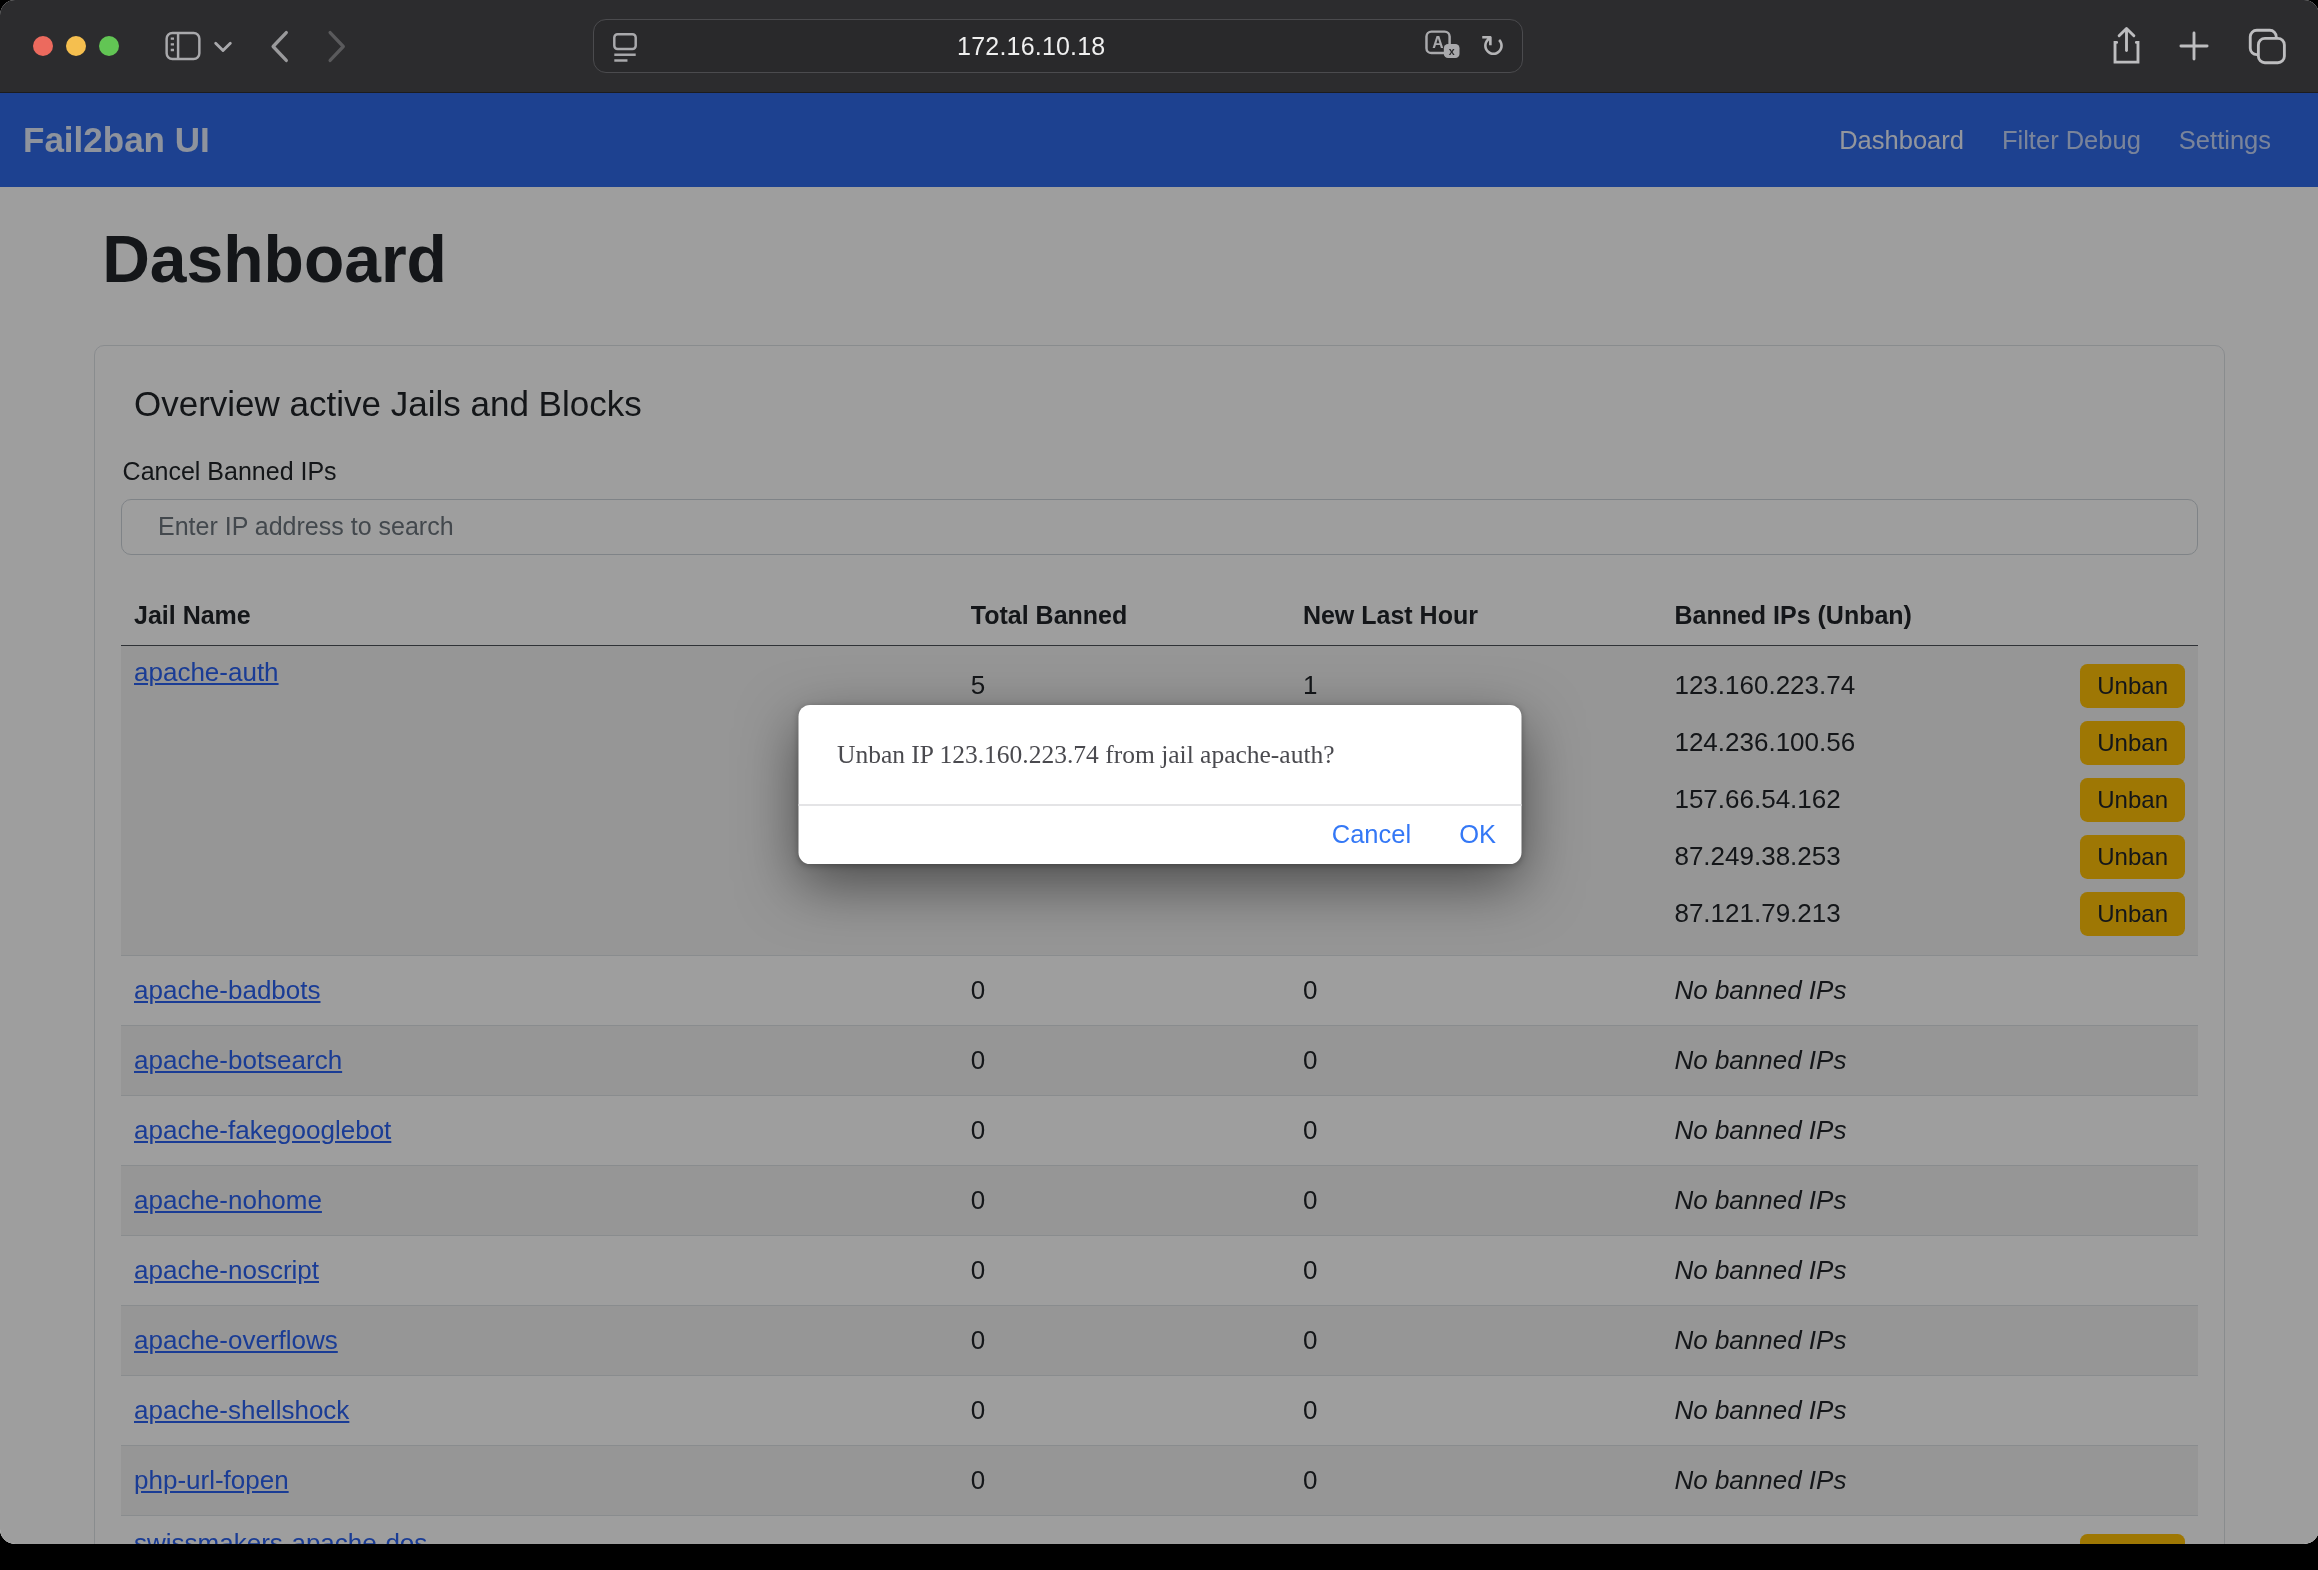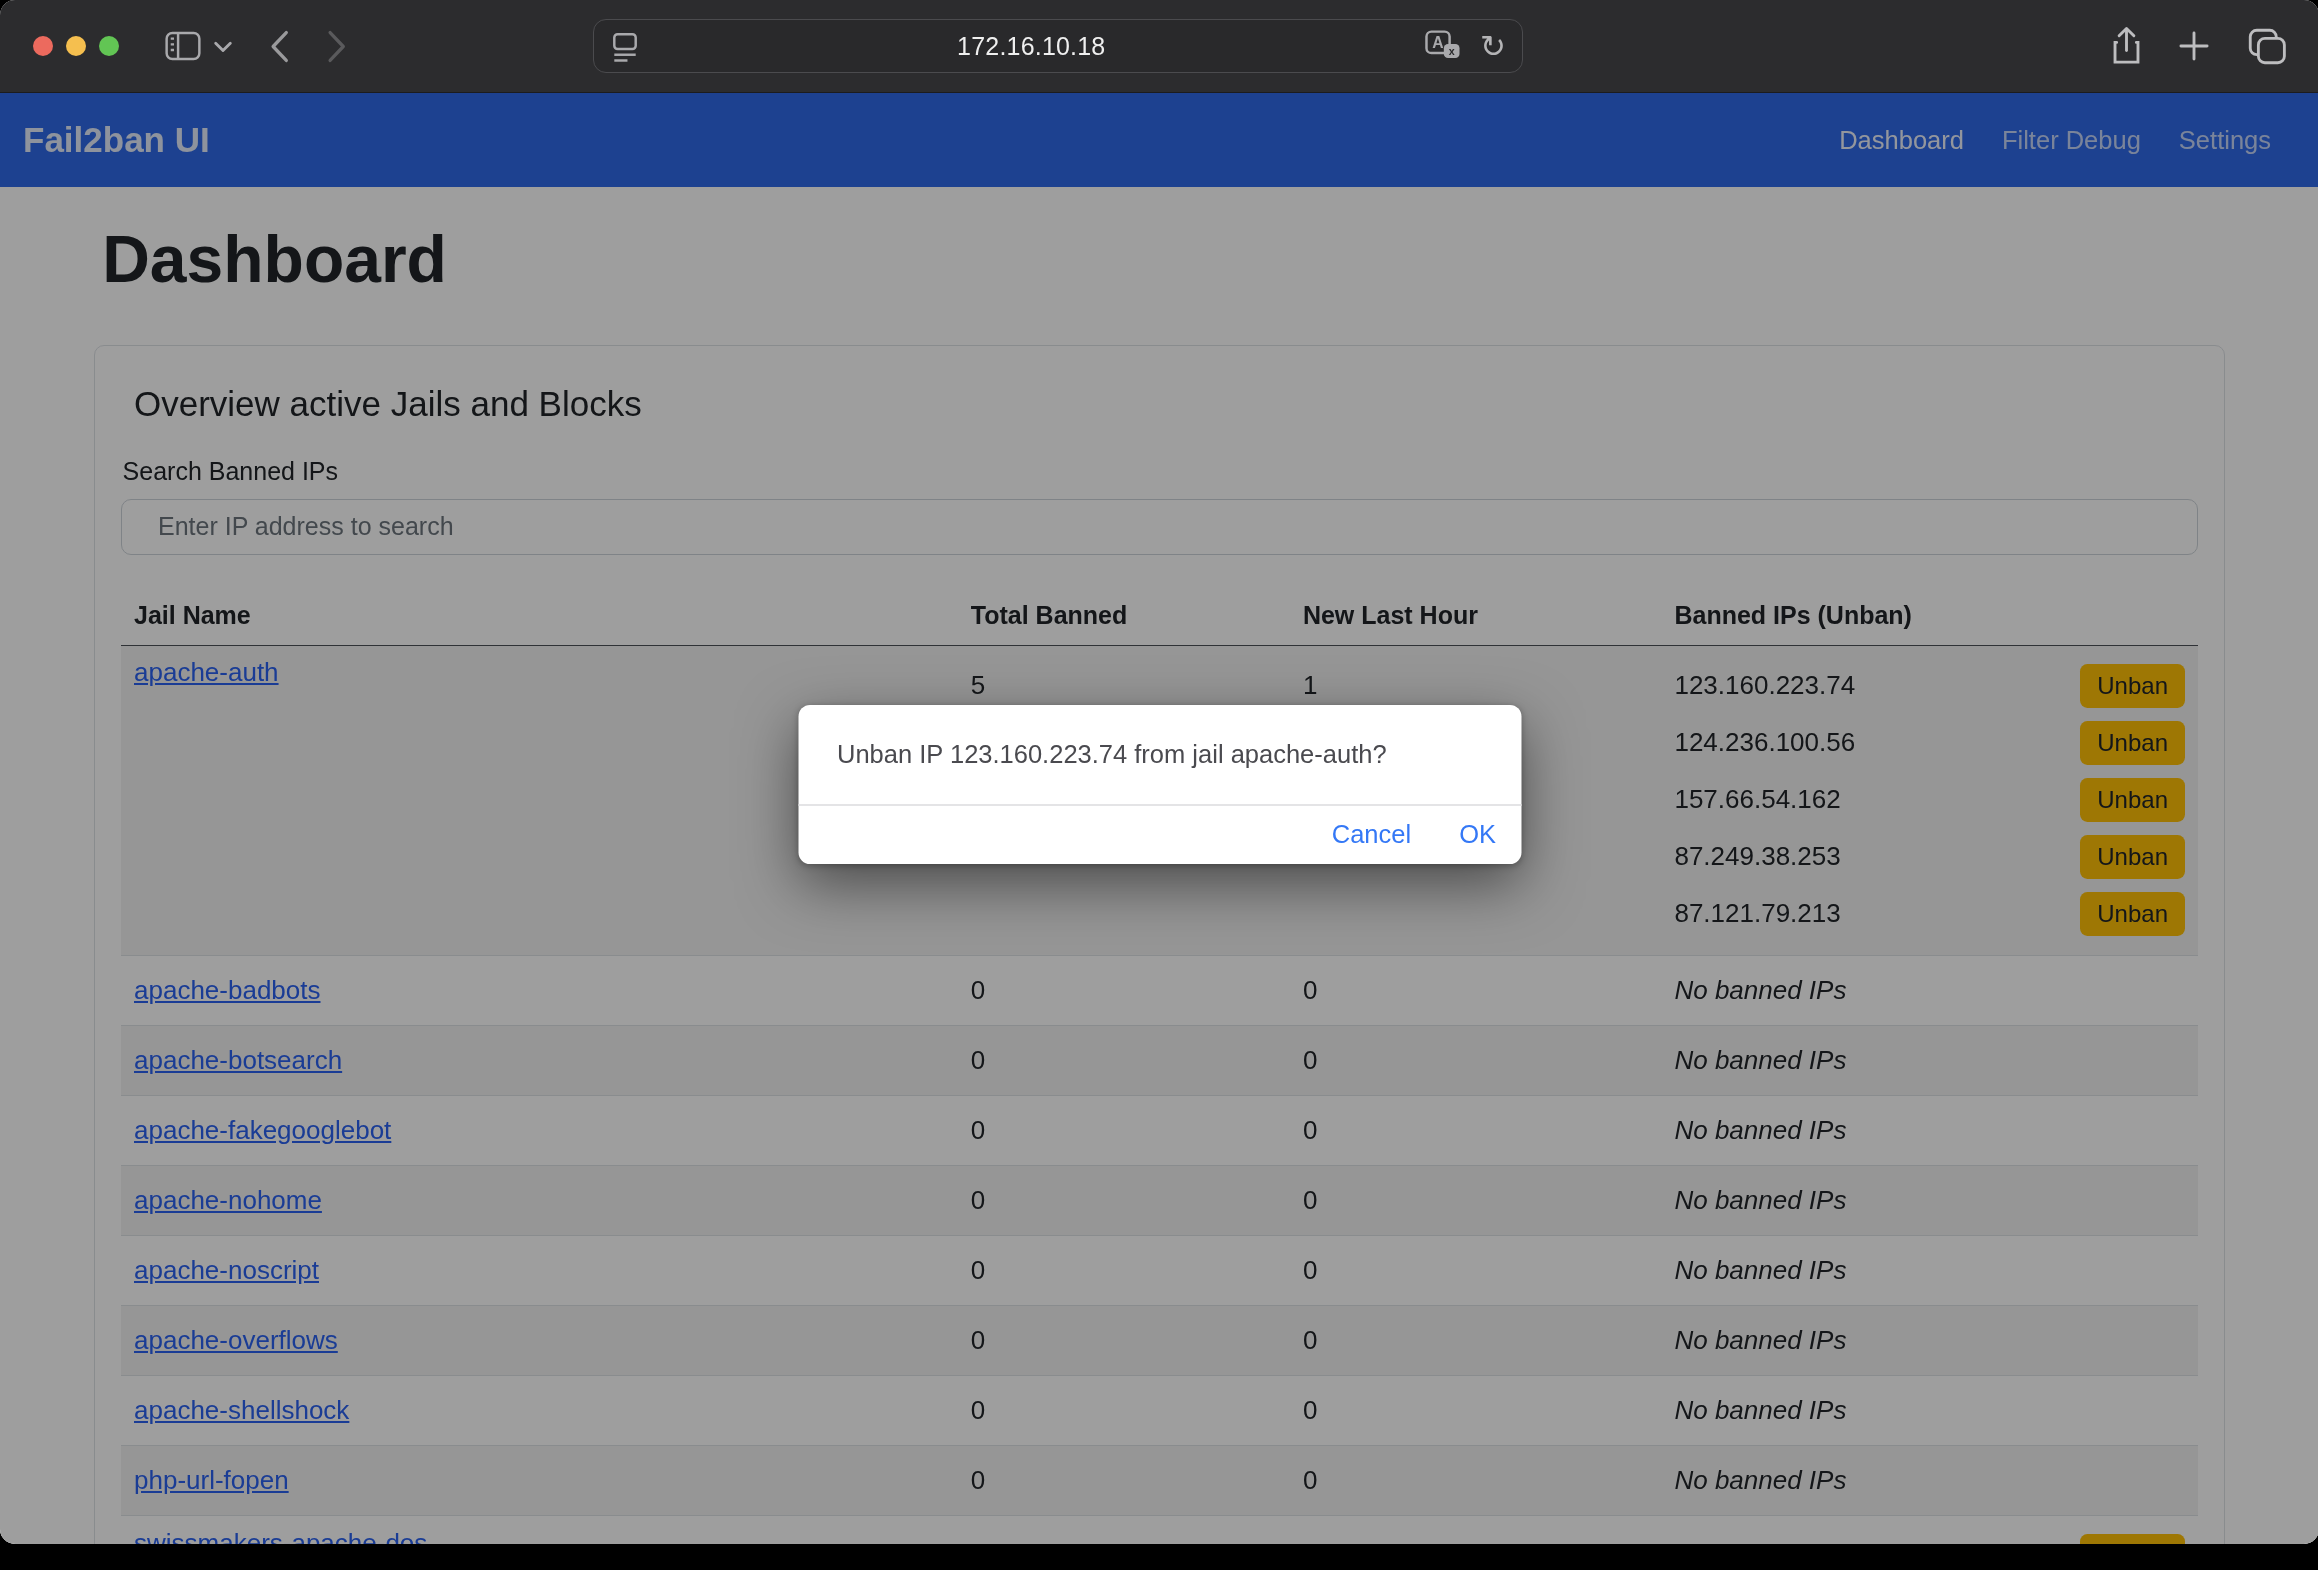--- a/index.html
+++ b/index.html
@@ -46,21 +46,21 @@
   .trow.multi .cell{padding-top:11.5px;padding-bottom:13px;}
   .trow.multi .cell.total,.trow.multi .cell.new{line-height:57px;padding-top:11.5px;}
   .jail-link{color:#2b62f0;text-decoration:underline;}
   .no-ips{font-style:italic;}
   .ip-line{height:57px;display:flex;align-items:center;justify-content:space-between;}
   .unban-btn{background:#ffc107;color:#212529;border:none;border-radius:7.4px;font-size:24px;padding:0 17px;height:44px;font-family:"Liberation Sans","DejaVu Sans",sans-serif;cursor:pointer;}
 
   
   .dim{position:absolute;inset:0;background:rgba(0,0,0,.38);z-index:5;}
   .dialog{position:absolute;z-index:10;top:612px;left:50%;transform:translateX(-50%);width:723px;background:#fff;border-radius:11.5px;box-shadow:0 20px 58px rgba(0,0,0,.5),0 1.6px 6.6px rgba(0,0,0,.25);}
-  .dialog-msg{height:99px;display:flex;align-items:center;padding:0 39px;font-size:25.5px;color:#4a4a4f;}
+  .dialog-msg{height:99px;display:flex;align-items:center;padding:0 39px;font-size:25.5px;color:#4a4a4f;font-family:Liberation Serif, serif;}
   .dialog-divider{height:1.6px;background:#e4e4e6;}
   .dialog-footer{height:58px;display:flex;align-items:center;justify-content:flex-end;gap:48px;padding-right:25px;}
   .dialog-btn{background:none;border:none;font-size:25.5px;color:#3478f6;font-family:"Liberation Sans","DejaVu Sans",sans-serif;cursor:pointer;padding:0;}
   .dialog-btn.ok{font-weight:500;}
   svg{display:block;}
 </style>
 </head>
 <body>
 
 <div class="window">
@@ -154,21 +154,21 @@
           <a class="nav-link">Filter Debug</a>
           <a class="nav-link">Settings</a>
         </div>
       </nav>
 
       <div class="main">
         <div class="h1">Dashboard</div>
 
         <div class="card">
           <div class="card-title">Overview active Jails and Blocks</div>
-          <div class="search-label">Search Banned IPs</div>
+          <div class="search-label">Cancel Banned IPs</div>
           <input class="search-input" type="text" placeholder="Enter IP address to search" style="">
 
           <div class="table">
             <div class="thead">
               <div class="th">Jail Name</div>
               <div class="th">Total Banned</div>
               <div class="th">New Last Hour</div>
               <div class="th">Banned IPs (Unban)</div>
             </div>
             <div id="table-body">

